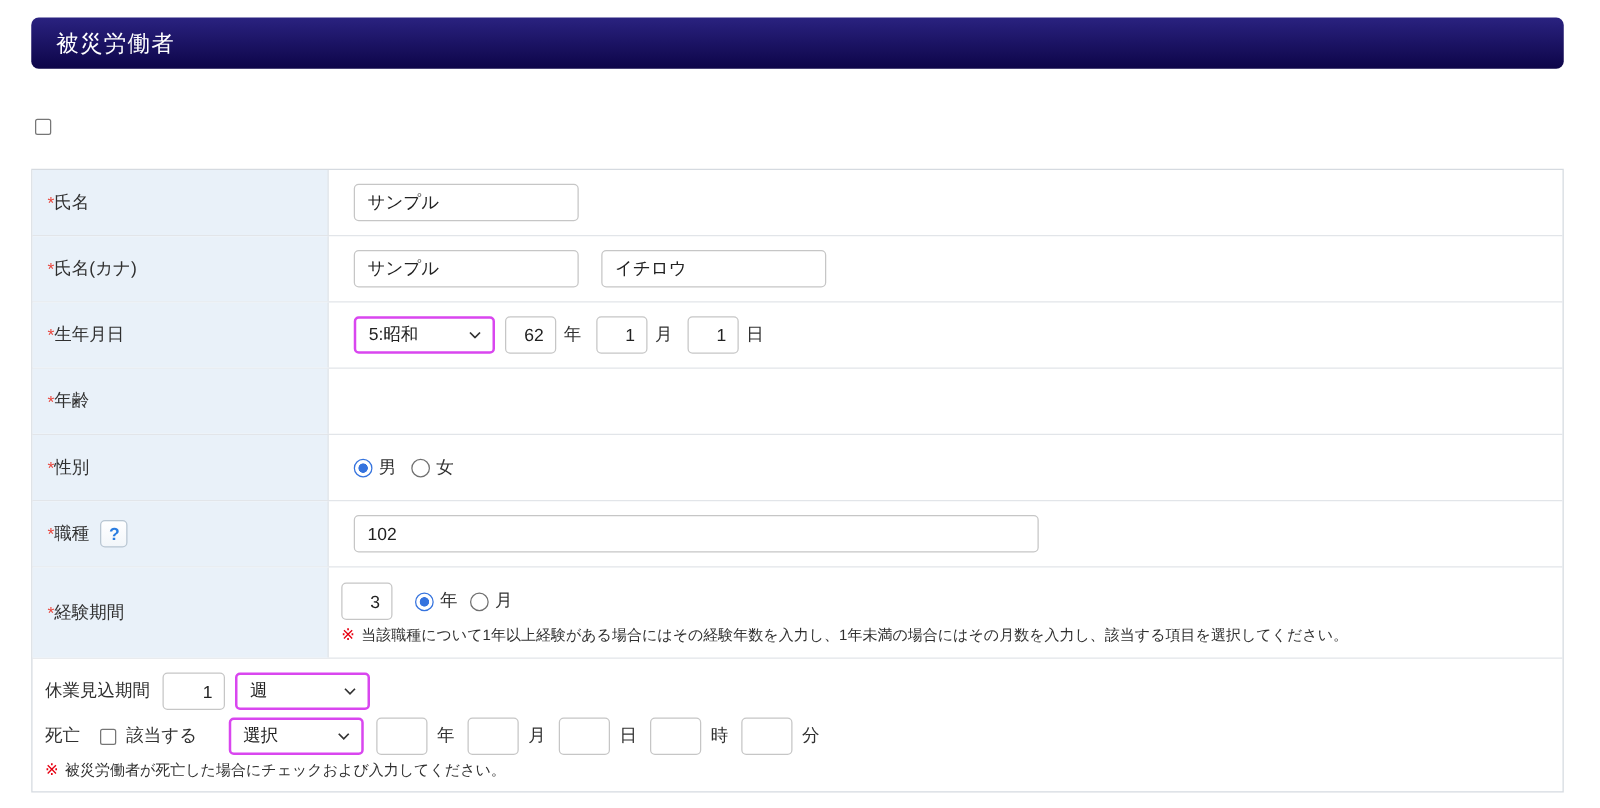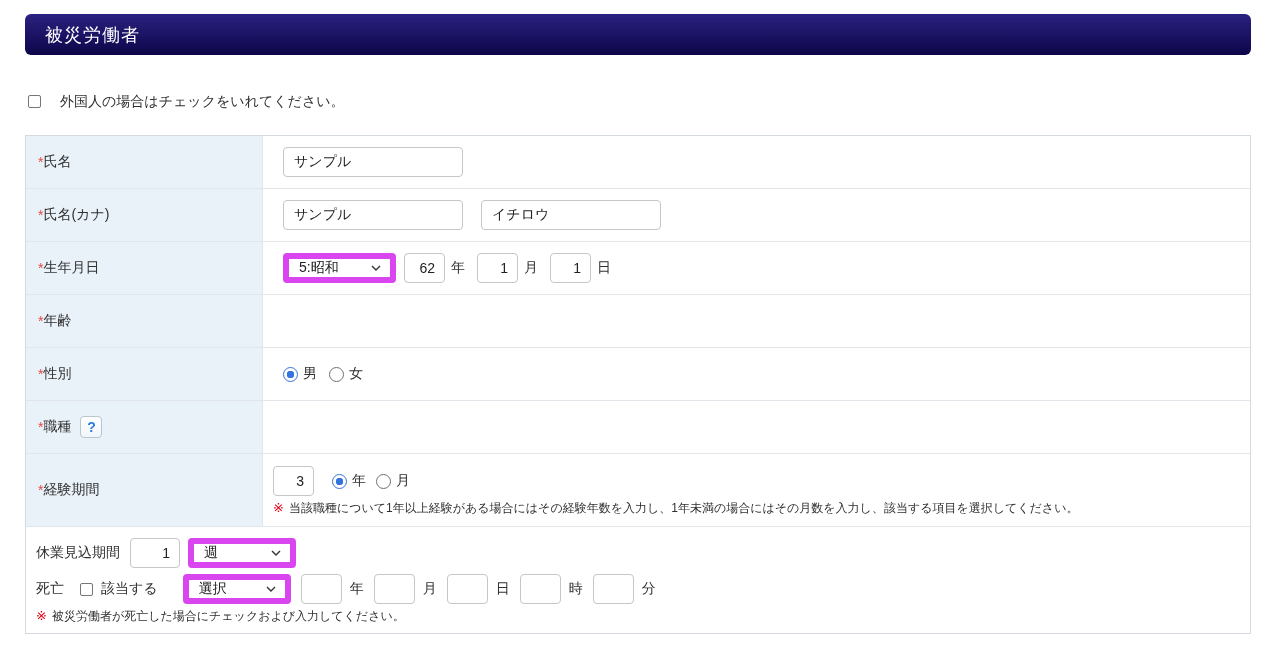--- a/index.html
+++ b/index.html
@@ -101,21 +101,21 @@
   }
   .ti.num { text-align: right; padding: 0 9px; }
   .w180 { width: 180px; }
   .w548 { width: 548px; }
   .w46 { width: 50px; }
   .w40 { width: 41px; }
 
   
   .sel {
     height: 30px;
-    border: 6px solid #d946ef; border-radius: 4px;
+    border: 2px solid #d946ef; border-radius: 4px;
     background: #fff;
     display: inline-flex; align-items: center; justify-content: space-between;
     padding: 0 9px 0 10px;
     font-size: 14px; color: #222;
     cursor: pointer;
   }
   .sel-113 { width: 113px; }
   .sel-108 { width: 108px; }
   .chev { flex: 0 0 auto; margin-left: 6px; display: inline-flex; }
 
@@ -146,21 +146,20 @@
 <body>
 
 <div class="page">
 
   <div class="section-header">
     <span>被災労働者</span>
   </div>
 
   <div class="foreigner-row">
     <input type="checkbox" class="cb" style="">
-    <span>外国人の場合はチェックをいれてください。</span>
   </div>
 
   <div class="form-table">
 
     <div class="row">
       <div class="cell-label">
         <span class="req">*</span>
           <span>氏名</span>
       </div>
       <div class="cell-content">
@@ -224,20 +223,23 @@
           <span class="radio-text">女</span>
         </label>
       </div>
     </div>
 
     <div class="row">
       <div class="cell-label">
         <span class="req">*</span>
           <span>職種</span>
         <button class="help">?</button>
+      </div>
+      <div class="cell-content">
+        <input class="ti w548" type="text" value="102" style="">
       </div>
     </div>
 
     <div class="row h73">
       <div class="cell-label">
         <span class="req">*</span>
           <span>経験期間</span>
       </div>
       <div class="cell-content col">
         <div class="line">

